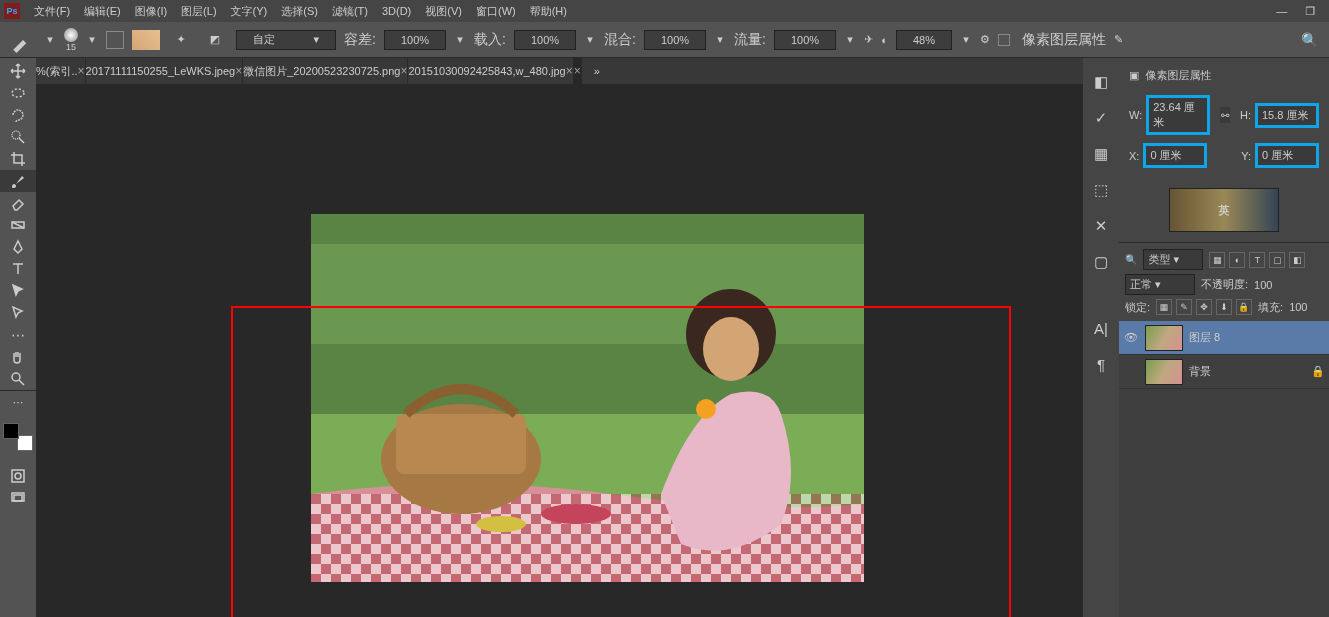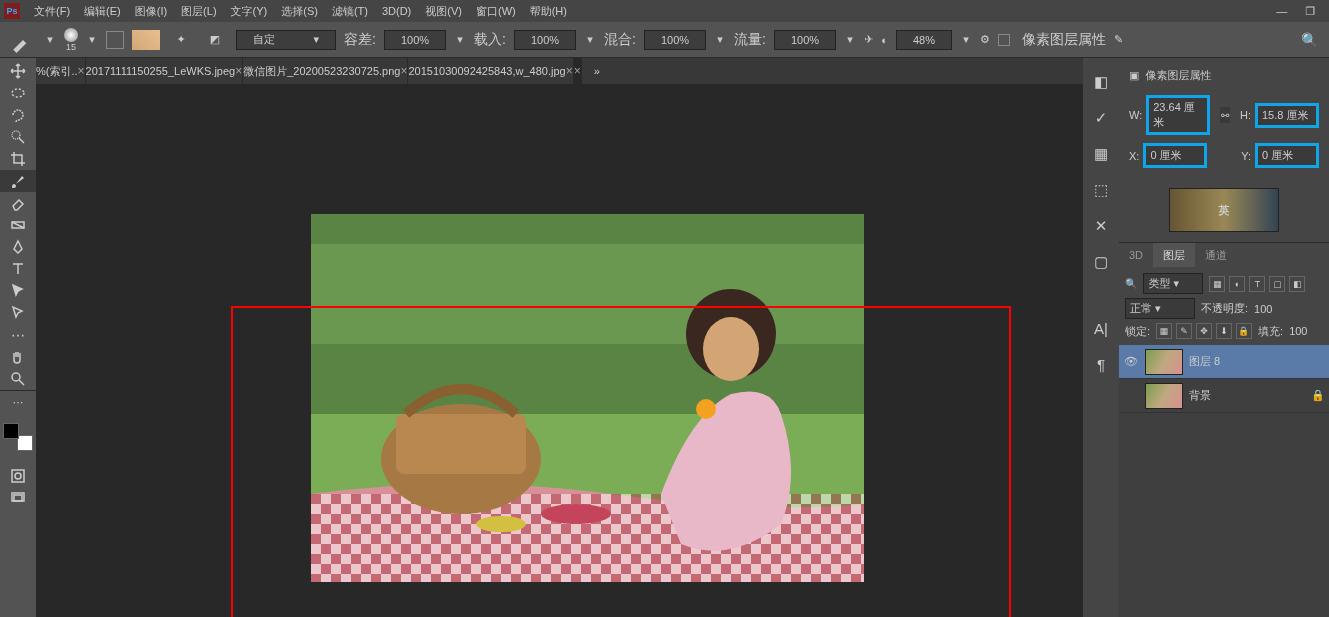--- a/index.html
+++ b/index.html
@@ -337,25 +337,20 @@
           </div>
       </div>
       <div class="thumb-strip">
         <div class="thumb">
             <span>英</span>
           </div>
       </div>
     </div>
 
     <div class="layers-panel">
-      <div class="lp-tabs">
-        <div class="lp-tab">3D</div>
-        <div class="lp-tab active">图层</div>
-        <div class="lp-tab">通道</div>
-      </div>
       <div class="lp-opts">
         <div class="lp-row">
           <span style="font-size:10px">🔍</span>
           <div class="lp-sel"><span>类型</span> ▾</div>
           <div class="lp-icons">
               <span>▦</span>
               <span>◐</span>
               <span>T</span>
               <span>▢</span>
               <span>◧</span>

